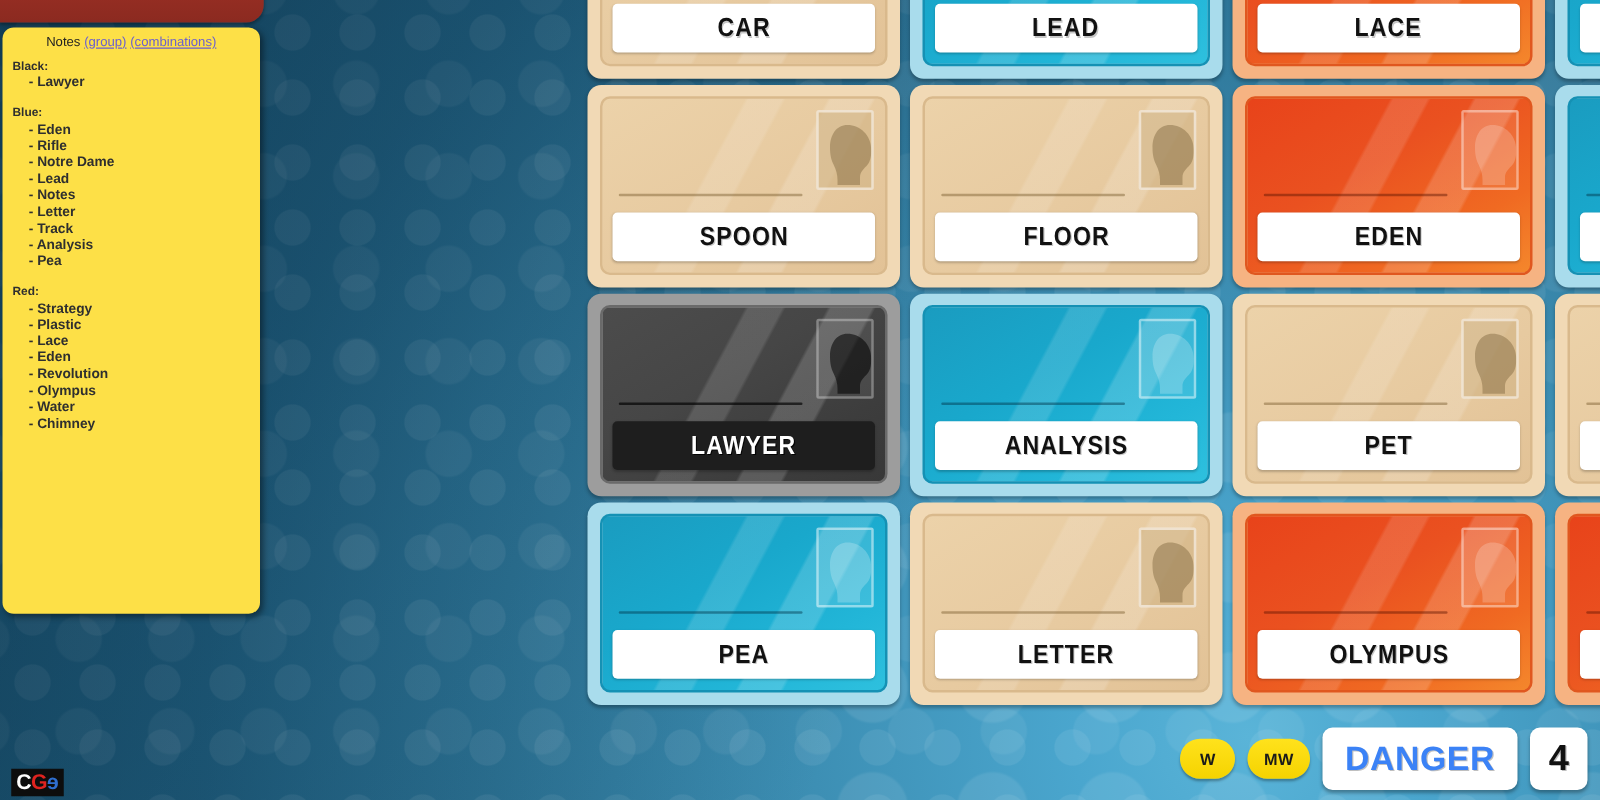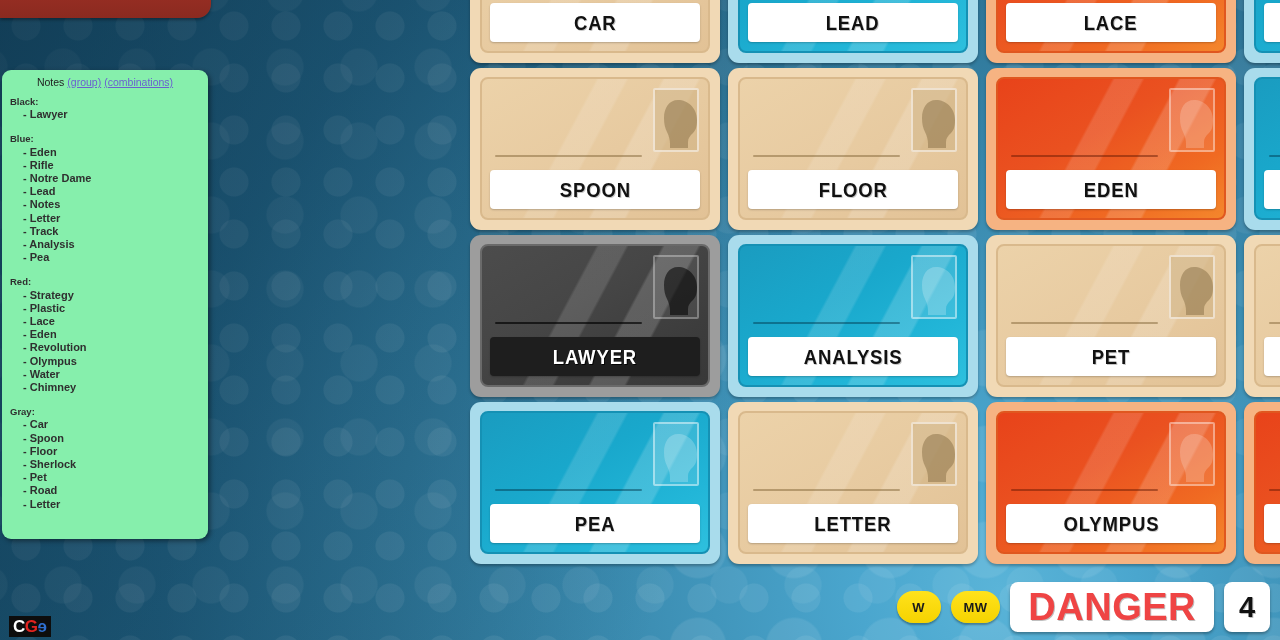--- a/index.html
+++ b/index.html
@@ -41,26 +41,25 @@
     position: absolute; left: 0; top: -22px; width: 211px; height: 40px;
     background: linear-gradient(180deg, #9e3025 0%, #8b2a20 100%);
     border-bottom-right-radius: 14px;
     border-bottom-left-radius: 0;
     box-shadow: 0 2px 3px rgba(0,0,0,0.35);
   }
 
   
   #notes-panel {
     position: absolute; left: 2px; top: 22px; width: 206px; height: 469px;
-    background: #86efac;
+    background: #fde047;
     border-radius: 9px;
     box-shadow: 2px 2px 5px rgba(0,0,0,0.45);
     overflow: hidden;
     padding: 5px 0 0 0;
-    margin-top: 48px;
   }
   #notes-header {
     text-align: center;
     font-size: 10.5px;
     color: #2a2a2a;
     padding: 1px 0 6px 0;
     white-space: nowrap;
   }
   #notes-header .t { color: #222; }
   #notes-header a {
@@ -197,21 +196,21 @@
   #clue-word-box {
     background: #ffffff;
     border-radius: 8px;
     height: 50px;
     min-width: 146px;
     padding: 0 18px;
     display: flex; align-items: center; justify-content: center;
     box-shadow: 0 2px 3px rgba(0,0,0,0.32);
   }
   #clue-word-box .w {
-    font-size: 38px; font-weight: bold; color: #ef4444; letter-spacing: 0.5px;
+    font-size: 27px; font-weight: bold; color: #3b82f6; letter-spacing: 0.5px;
     text-shadow: 1px 1px 0 rgba(0,0,0,0.25);
   }
   #clue-count-box {
     background: #ffffff;
     border-radius: 8px;
     height: 50px; width: 46px;
     display: flex; align-items: center; justify-content: center;
     box-shadow: 0 2px 3px rgba(0,0,0,0.32);
   }
   #clue-count-box .n {
@@ -259,30 +258,20 @@
       <div class="note-item">- <span>Strategy</span></div>
       <div class="note-item">- <span>Plastic</span></div>
       <div class="note-item">- <span>Lace</span></div>
       <div class="note-item">- <span>Eden</span></div>
       <div class="note-item">- <span>Revolution</span></div>
       <div class="note-item">- <span>Olympus</span></div>
       <div class="note-item">- <span>Water</span></div>
       <div class="note-item">- <span>Chimney</span></div>
     </div>
 
-    <div class="note-group">
-      <div class="note-group-title">Gray:</div>
-      <div class="note-item">- <span>Car</span></div>
-      <div class="note-item">- <span>Spoon</span></div>
-      <div class="note-item">- <span>Floor</span></div>
-      <div class="note-item">- <span>Sherlock</span></div>
-      <div class="note-item">- <span>Pet</span></div>
-      <div class="note-item">- <span>Road</span></div>
-      <div class="note-item">- <span>Letter</span></div>
-    </div>
 
   </div>
 </div>
 
 <div id="cge">
   <span class="c">C</span><span class="g">G</span><span class="e">e</span>
 </div>
 
 <div id="grid">
 

